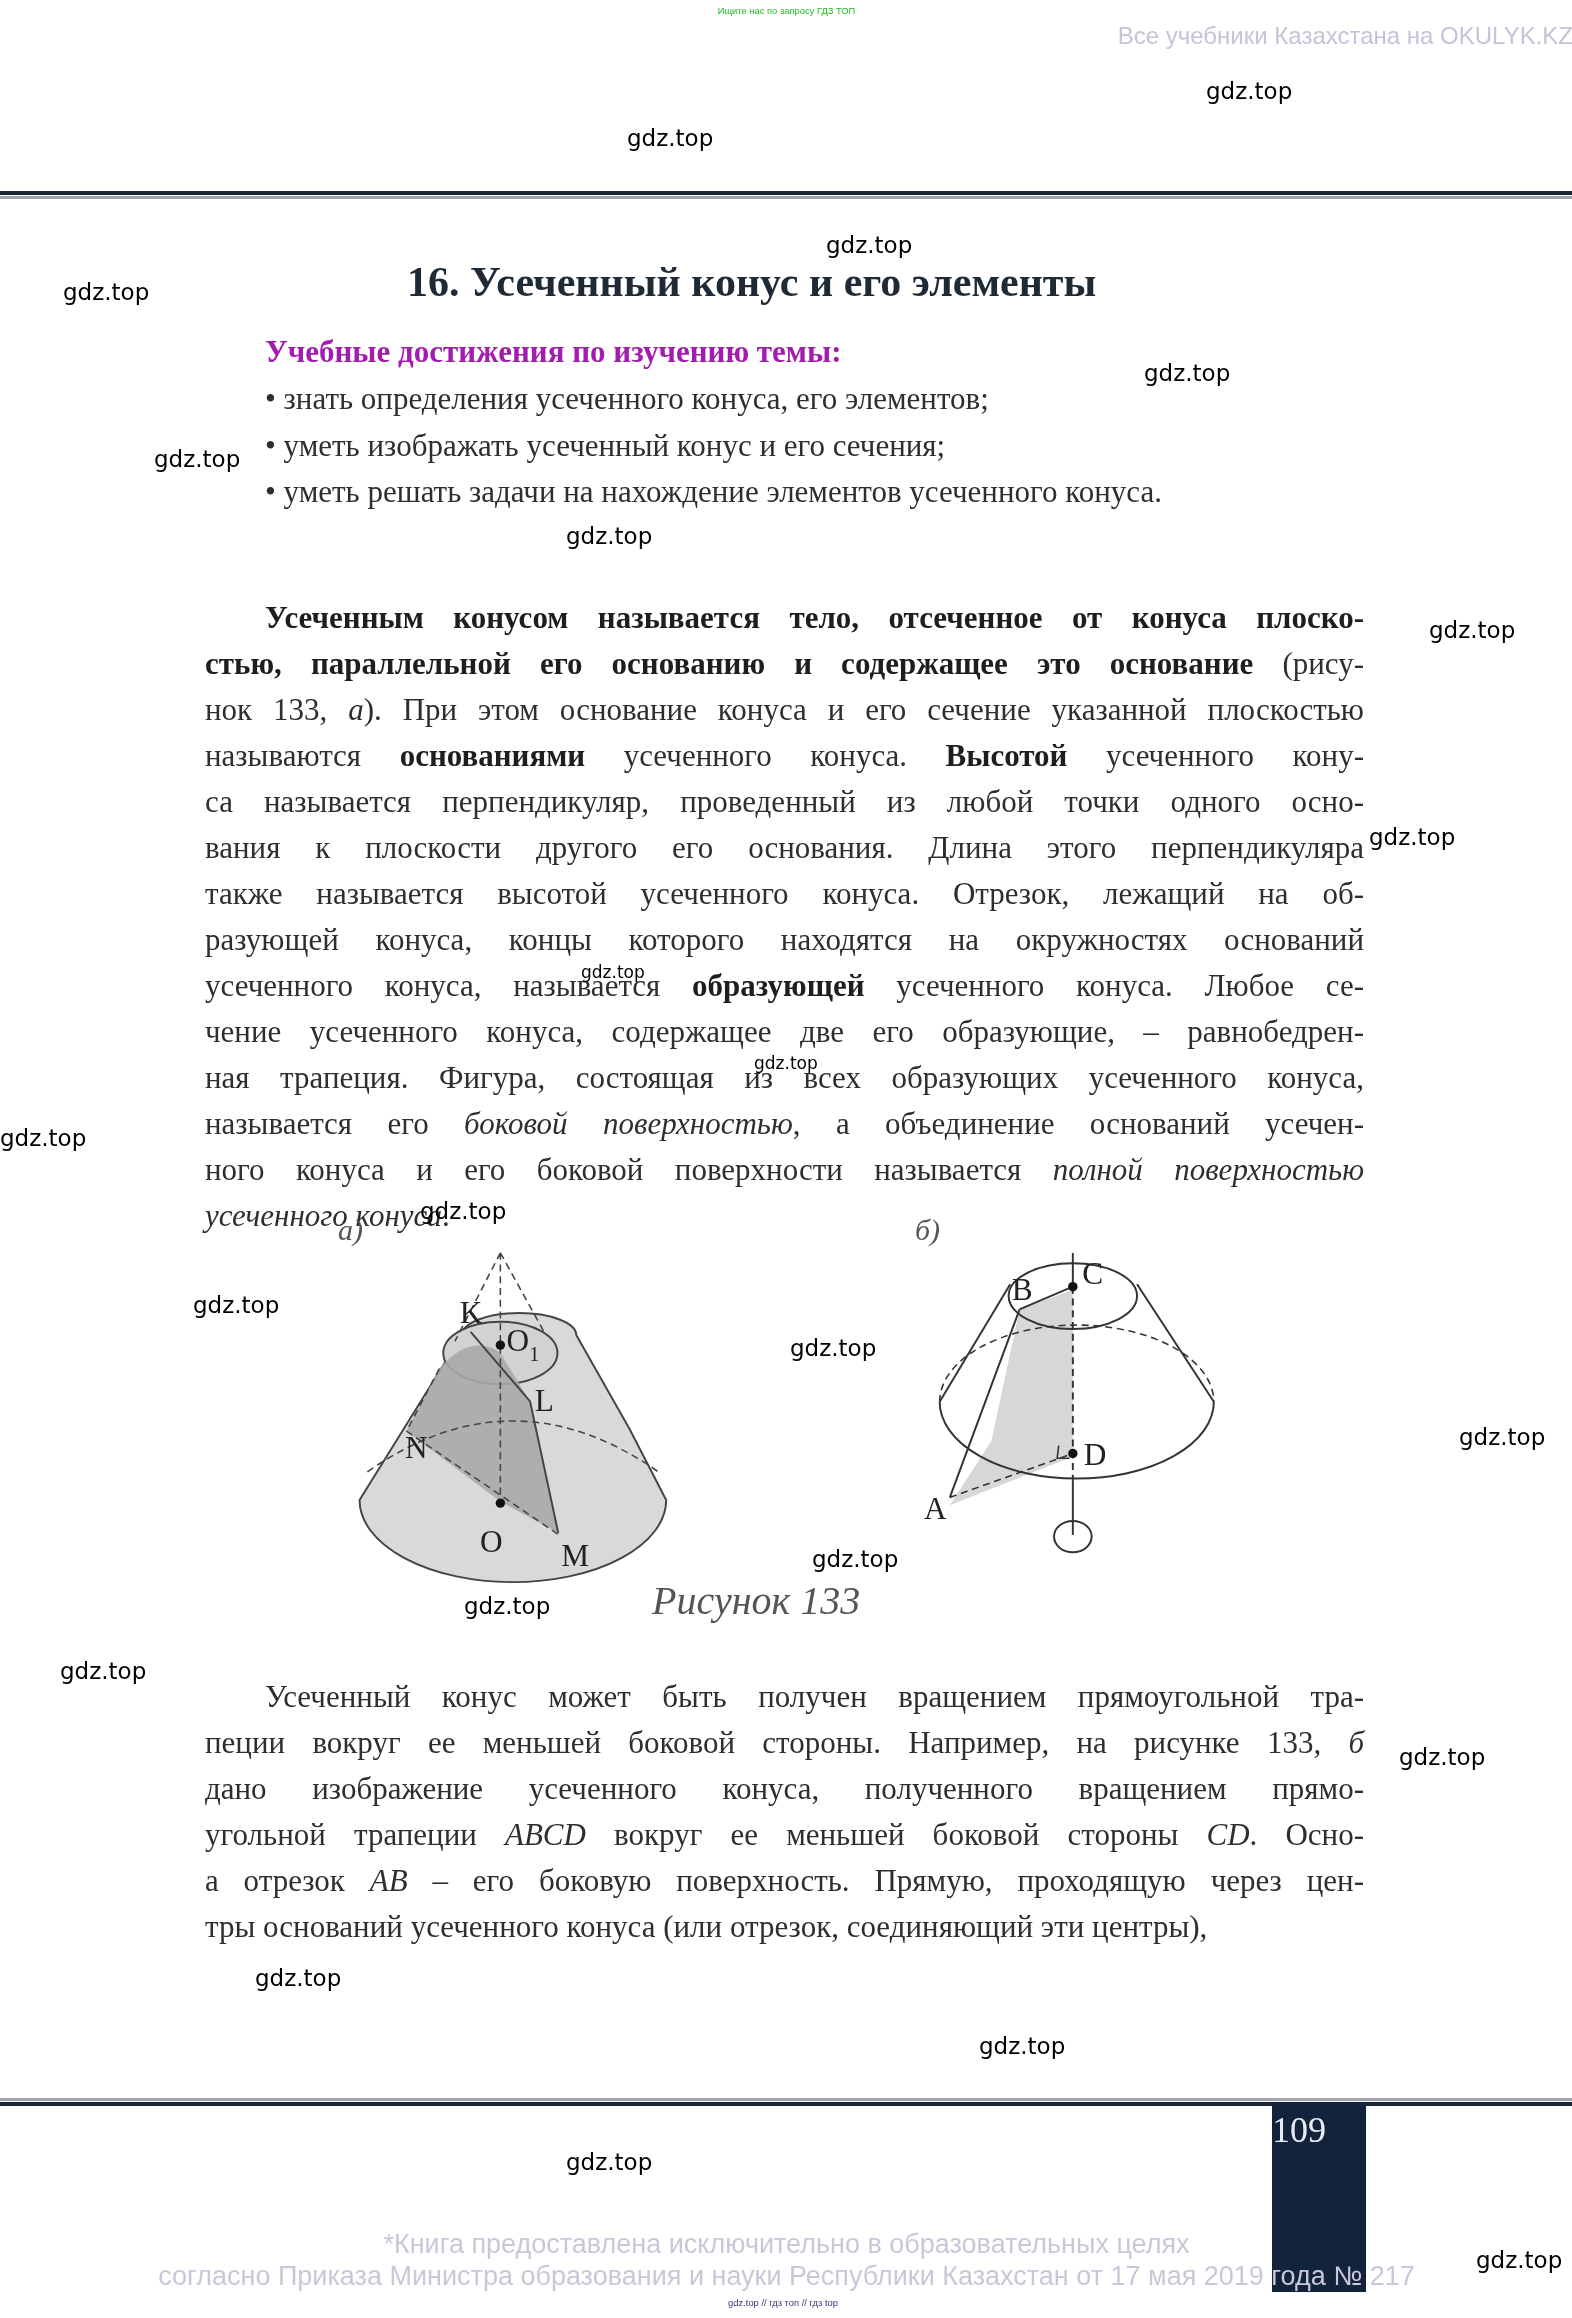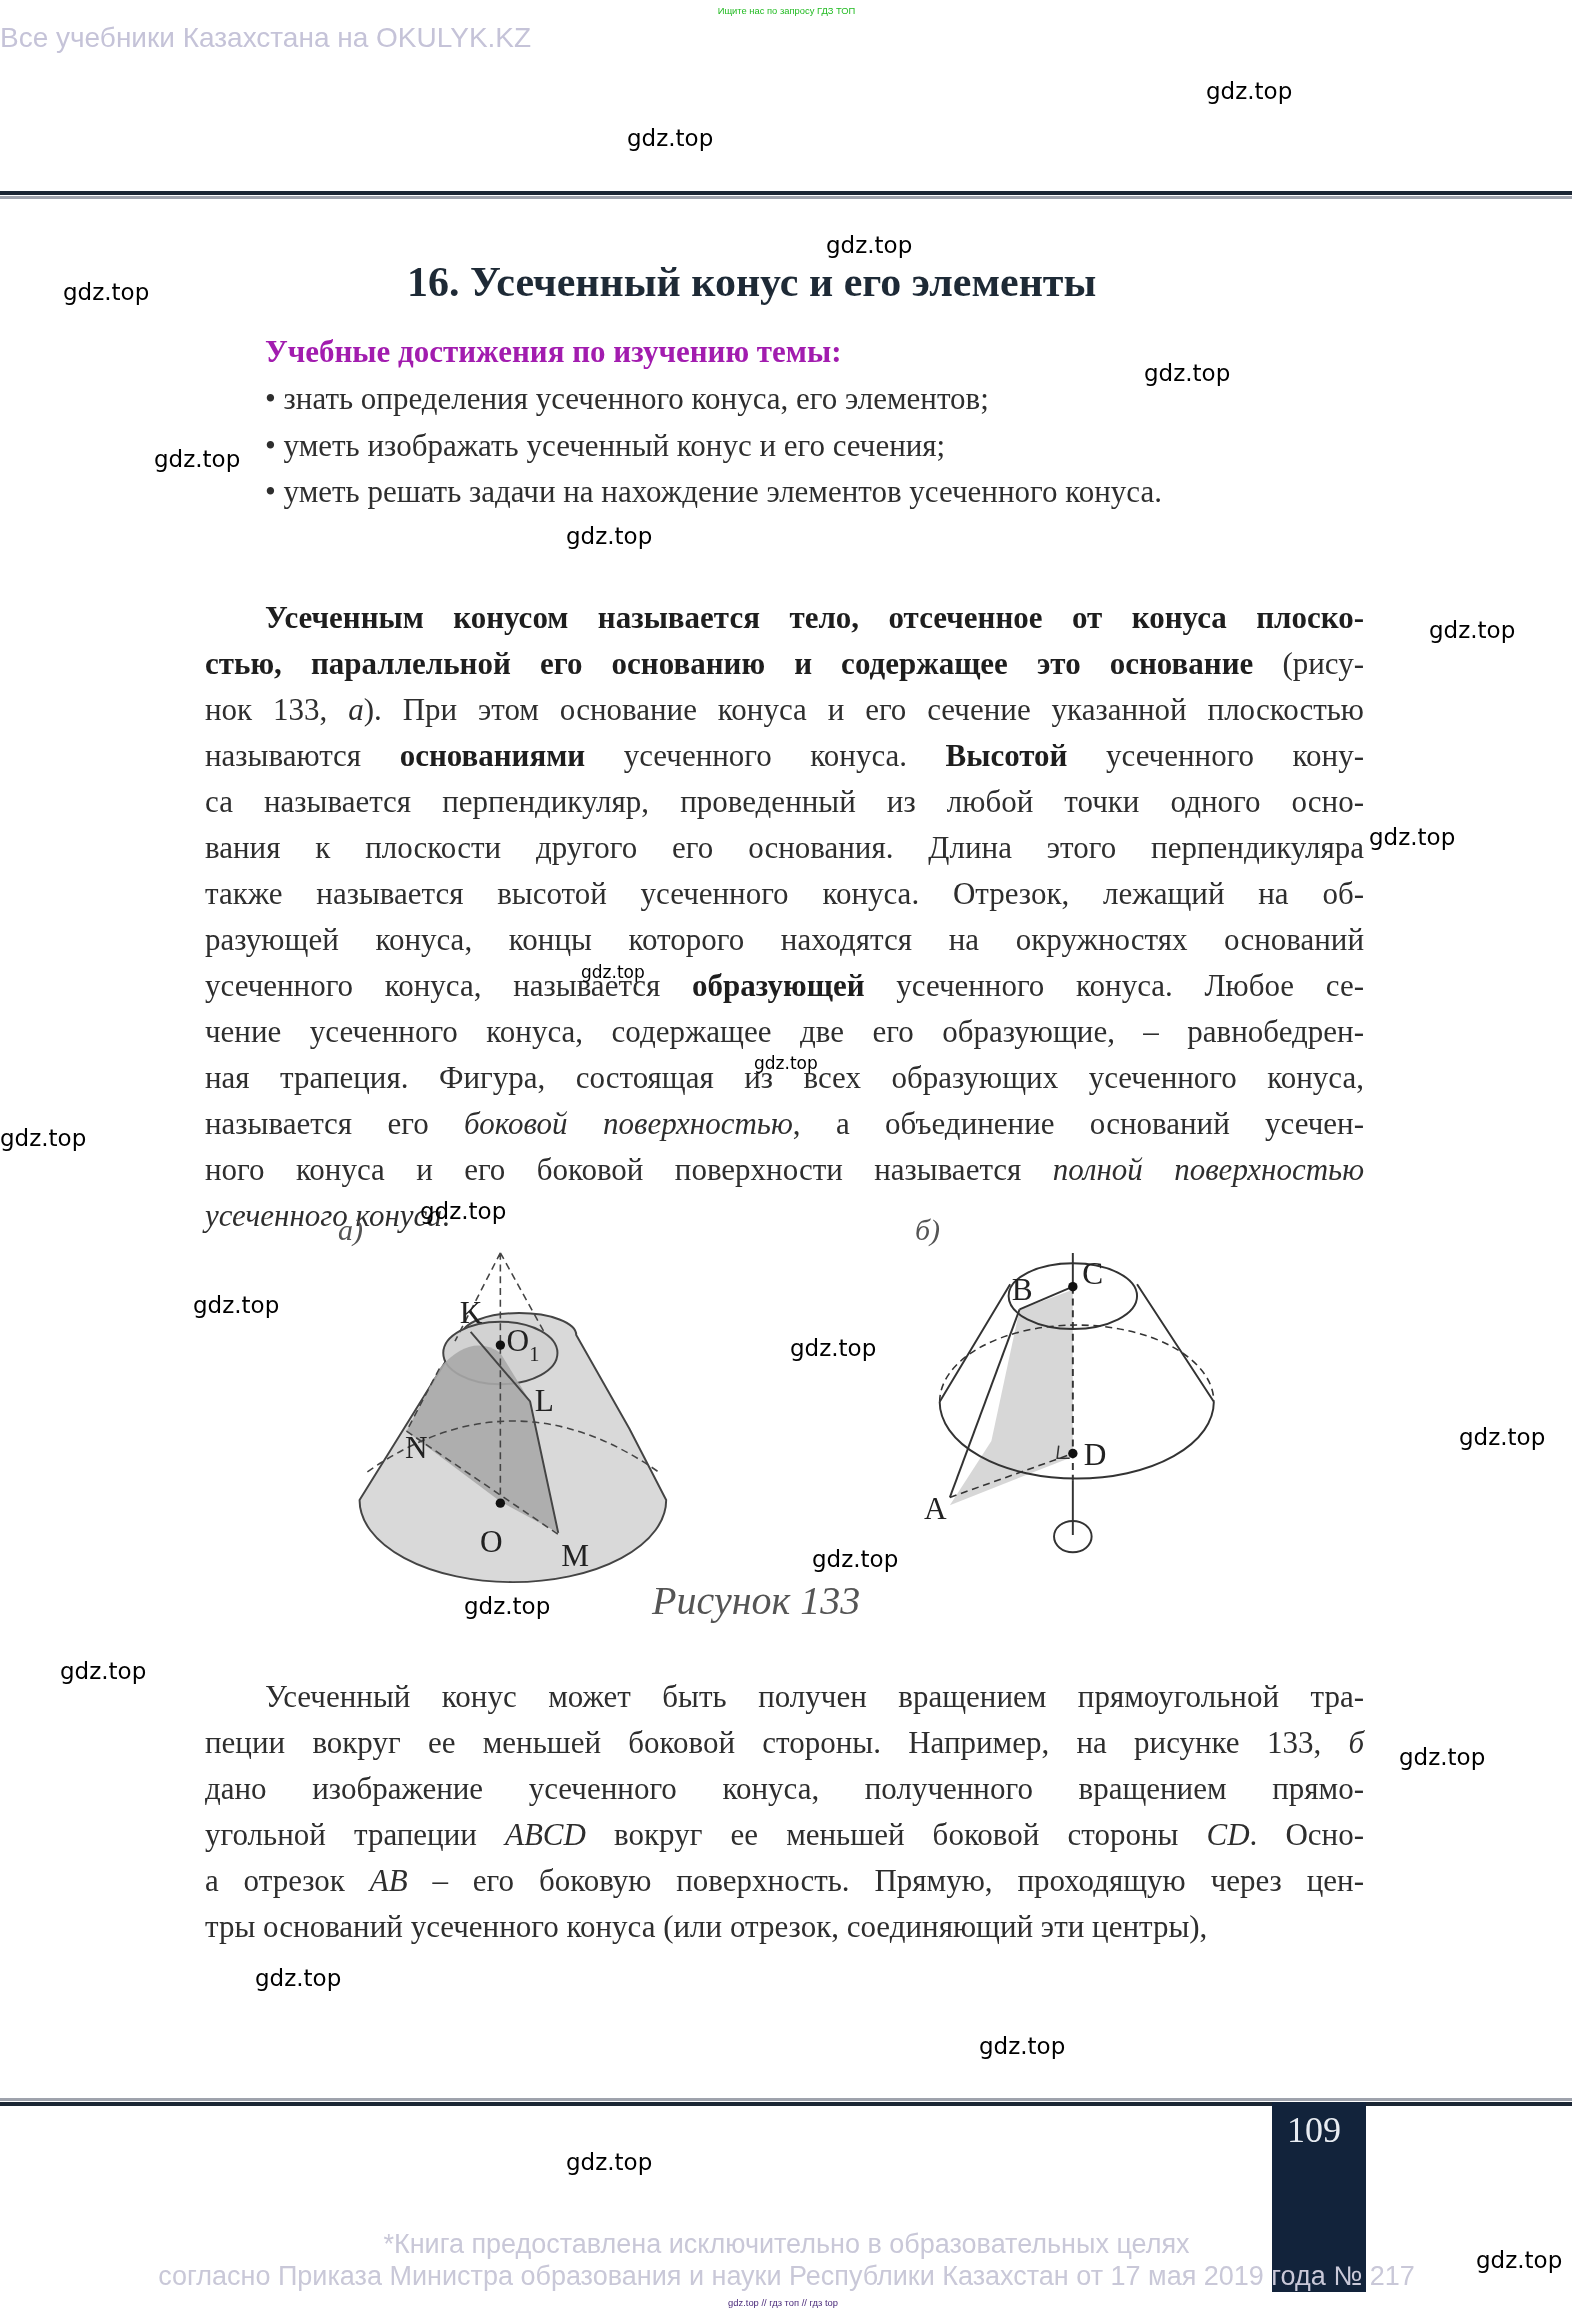--- a/index.html
+++ b/index.html
@@ -2,27 +2,27 @@
 <html style="font-size:12.5px"><head>
 <meta charset="utf-8">
 <style>
   html, body { margin:0; padding:0; }
   body {
     width:1573px; height:2319px; position:relative; overflow:hidden;
     background:#ffffff; font-family:"Liberation Serif", "DejaVu Serif", serif; color:#2b2b2b;
   }
   .abs { position:absolute; }
   .top-note { left:0; width:1573px; top:4.7px; text-align:center; font-family:"Liberation Sans", sans-serif; font-size:9.4px; color:#22bb22; }
-  .site-banner { left:0; width:1573px; top:22px; text-align:left; font-family:"Liberation Sans", sans-serif; font-size:28px; color:#c5c3d8; }
+  .site-banner { left:0; width:1573px; top:22px; text-align:right; font-family:"Liberation Sans", sans-serif; font-size:24px; color:#c5c3d8; }
   .rule-top { left:0; width:1573px; top:191px; height:7.8px;
     background:linear-gradient(#1b2634 0 45%, #ffffff 45% 60%, #9fa3ad 60% 100%); }
   .rule-bottom { left:0; width:1573px; top:2098px; height:7.8px;
     background:linear-gradient(#9fa3ad 0 40%, #ffffff 40% 55%, #1b2634 55% 100%); }
   .page-tab { left:1272px; width:94px; top:2102px; height:190px; background:#12233b; }
-  .page-num { left:1272px; width:84px; top:2109px; text-align:center; font-size:36px; color:#e8ecf2; }
+  .page-num { left:1272px; width:84px; top:2109px; text-align:left; font-size:36px; color:#e8ecf2; }
 
   .wm { font-family:"DejaVu Sans", "Liberation Sans", sans-serif; font-size:23px; color:#000; white-space:nowrap; }
   .wm-small { font-family:"DejaVu Sans", sans-serif; font-size:17px; color:#000; white-space:nowrap; }
 
   .title { left:407px; top:258px; font-size:42px; font-weight:bold; color:#1e2a36; white-space:nowrap; }
   .goals-h { left:265px; top:334px; font-size:31px; font-weight:bold; color:#a21caf; }
   .goal { left:265px; font-size:31px; color:#2e2e2e; white-space:nowrap; }
 
   .para { left:205px; width:1159px; font-size:31px; line-height:46px; color:#2e2e2e; text-align:justify; text-align-last:left; }
   .para .line { display:block; height:46px; white-space:nowrap; text-align:justify; text-align-last:justify; }

